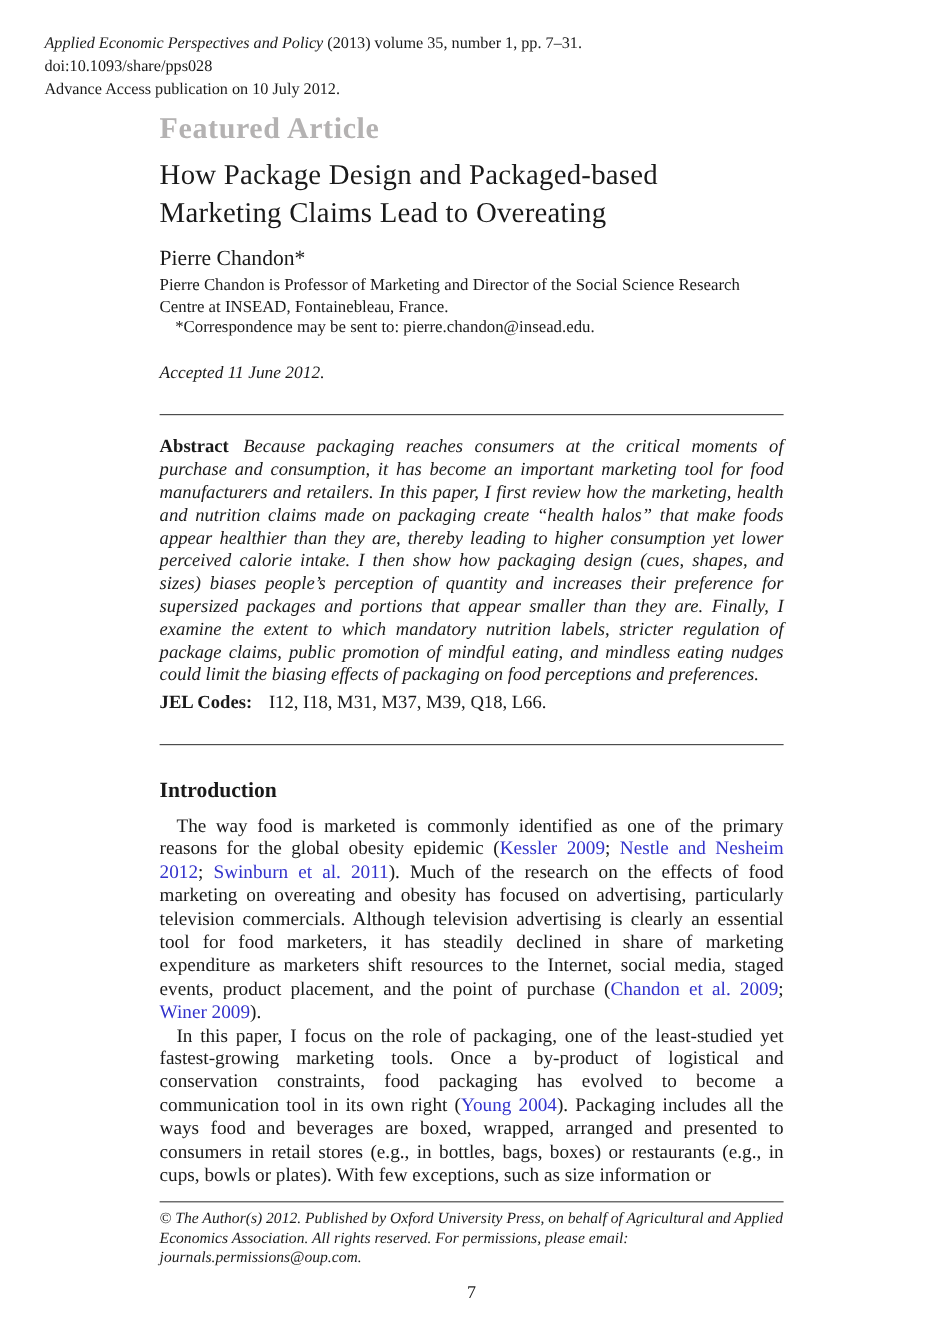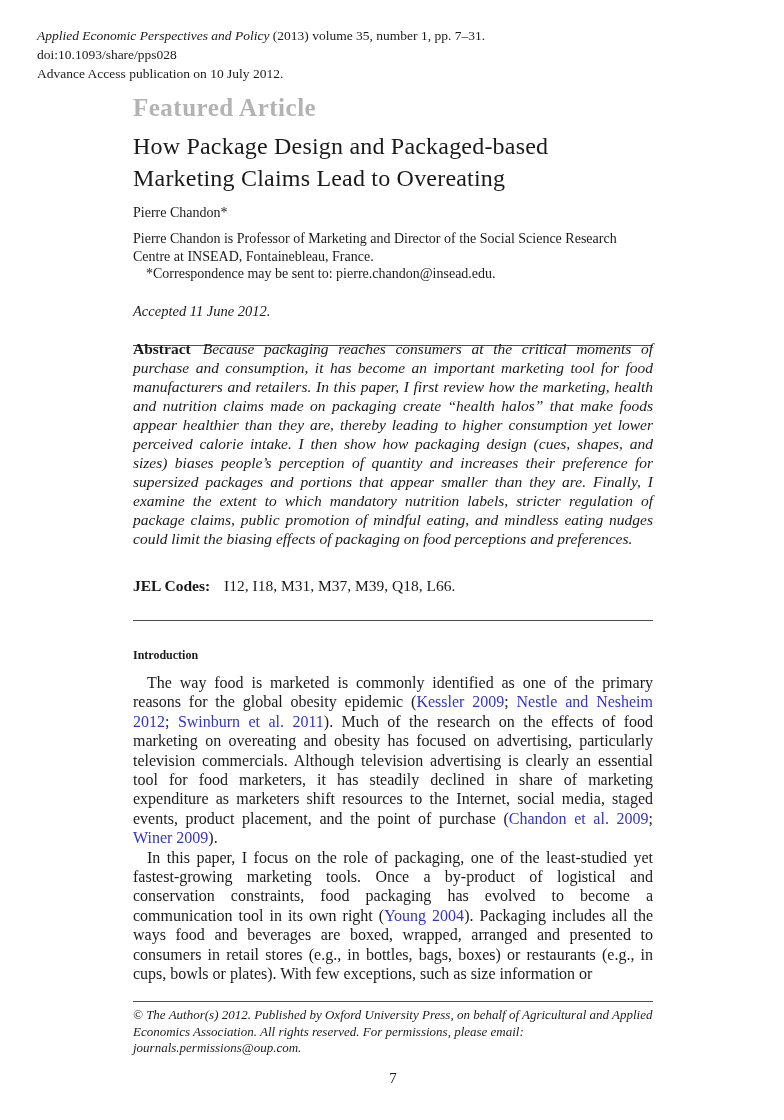--- a/index.html
+++ b/index.html
@@ -42,21 +42,21 @@
     font-size: 24px;
     line-height: 31.5px;
     font-weight: normal;
     letter-spacing: 0.2px;
   }
 
   .author {
     position: absolute;
     left: 133px;
     top: 205px;
-    font-size: 14px;
+    font-size: 18px;
     text-align: center;
   }
 
   .bio {
     position: absolute;
     left: 133px;
     top: 230px;
     width: 520px;
     font-size: 14px;
     line-height: 17.5px;
@@ -79,21 +79,21 @@
     height: 1px;
     background: #4d4d4d;
   }
   .rule1 { top: 345px; }
   .rule2 { top: 620px; }
   .rulef { top: 1001px; }
 
   .abstract {
     position: absolute;
     left: 133px;
-    top: 339px;
+    top: 363px;
     width: 520px;
     margin: 0;
     font-size: 15.5px;
     line-height: 19px;
     text-align: justify;
   }
   .abs-label { font-weight: bold; margin-right: 12px; font-style: normal; }
   .abs-text { font-style: italic; }
 
   .jel {
@@ -107,21 +107,21 @@
   .jel-label { font-weight: bold; margin-right: 14px; }
 
   .intro {
     position: absolute;
     left: 133px;
     top: 648px;
     width: 520px;
   }
   .sec-heading {
     margin: 0 0 10px 0;
-    font-size: 12px;
+    font-size: 18px;
     font-weight: bold;
   }
   .body-p {
     margin: 0;
     font-size: 16px;
     line-height: 19.4px;
     text-align: justify;
     text-indent: 14px;
   }
   .cite {

